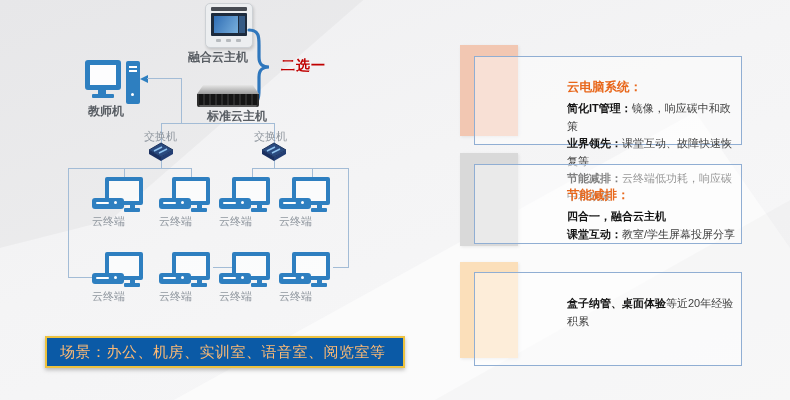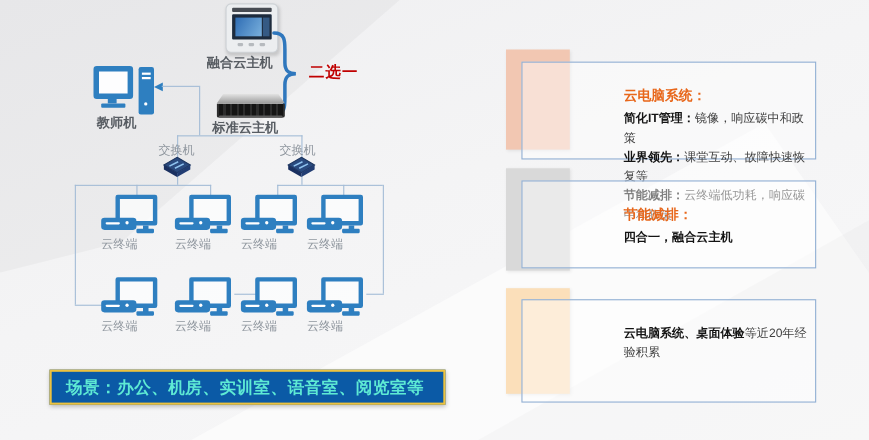--- a/index.html
+++ b/index.html
@@ -50,21 +50,21 @@
   .w-btn{position:absolute;top:35px;width:5px;height:3px;background:#b6babe;border-radius:1px;}
 
   
   .switch{position:absolute;width:26px;height:20px;}
 
   .arrow-left{position:absolute;width:0;height:0;border-top:4px solid transparent;border-bottom:4px solid transparent;border-right:8px solid #2e7fc0;}
 
   .choice{position:absolute;font-size:14px;font-weight:700;letter-spacing:1px;}
 
   .banner{position:absolute;left:45px;top:336px;width:360px;height:32px;border:2px solid #edc23f;display:flex;align-items:center;padding-left:13px;box-sizing:border-box;box-shadow:0 2px 4px rgba(0,0,0,.25);}
-  .banner span{color:#5eead4;font-size:15px;font-weight:700;letter-spacing:.5px;}
+  .banner span{color:#fdba74;font-size:15px;font-weight:400;letter-spacing:.5px;}
 
   
   .card-accent{position:absolute;width:58px;box-shadow:1px 1px 3px rgba(0,0,0,.08);}
   .card-box{position:absolute;width:268px;border:1px solid #90aed3;background:rgba(255,255,255,.45);box-sizing:border-box;}
   .card-content{position:absolute;left:56px;top:22px;right:4px;margin-left:36px;}
   .c-title{font-size:12.5px;font-weight:700;margin-bottom:4px;}
   .c-line{font-size:11px;line-height:17.5px;color:#3f3f3f;}
   .c-line b{color:#141414;font-weight:700;}
 </style>
 </head>
@@ -90,21 +90,21 @@
   <svg class="abs" style="left:246px;top:27px;" width="26" height="80" viewBox="0 0 26 80">
     <path d="M3,3 C13,3 13,10 13,18 L13,30 C13,38 17,40 23,40 C17,40 13,42 13,50 L13,62 C13,70 13,77 3,77" fill="none" stroke="#2f77bd" stroke-width="3.2" stroke-linecap="round"></path>
   </svg>
   <div class="choice" style="left: 281px; top: 57px; color: rgb(192, 0, 0);">二选一</div>
 
   <div class="server abs" style="left:197px;top:85px;">
     <div class="s-top"></div>
     <div class="s-front"></div>
     <div class="s-edge"></div>
   </div>
-  <div class="lbl lbl-dark" style="left:193px;top:108px;width:72px;">标准云主机</div>
+  <div class="lbl lbl-dark" style="left:207px;top:108px;width:72px;">标准云主机</div>
 
   <div class="teacher abs" style="left:85px;top:60px;">
     <div class="t-monitor"></div>
     <div class="t-stub"></div>
     <div class="t-base"></div>
     <div class="t-tower">
       <div class="t-tline" style="top:5px;"></div>
       <div class="t-tline" style="top:9px;"></div>
       <div class="t-tdot"></div>
     </div>
@@ -240,22 +240,23 @@
       <div class="c-line"><b>业界领先：</b><span>课堂互动、故障快速恢复等</span></div>
       <div class="c-line"><b>节能减排：</b><span>云终端低功耗，响应碳中和政策</span></div>
     </div>
   </div>
 
   <div class="card-accent" style="left: 460px; top: 153px; height: 93px; background: rgb(217, 217, 217);"></div>
   <div class="card-box" style="left:474px;top:164px;height:80px;">
     <div class="card-content">
       <div class="c-title" style="color: rgb(232, 103, 27);">节能减排：</div>
       <div class="c-line"><b>四合一，融合云主机</b><span></span></div>
+      <div class="c-line"><b>课堂互动：</b><span>教室/学生屏幕投屏分享</span></div>
     </div>
   </div>
 
   <div class="card-accent" style="left: 460px; top: 262px; height: 96px; background: rgb(251, 223, 186);"></div>
   <div class="card-box" style="left:474px;top:272px;height:94px;">
     <div class="card-content">
-      <div class="c-line"><b>云电脑系统、桌面体验</b><span>等近20年经验积累</span></div>
+      <div class="c-line"><b>盒子纳管、桌面体验</b><span>等近20年经验积累</span></div>
     </div>
   </div>
 </div>
 
 </body></html>

